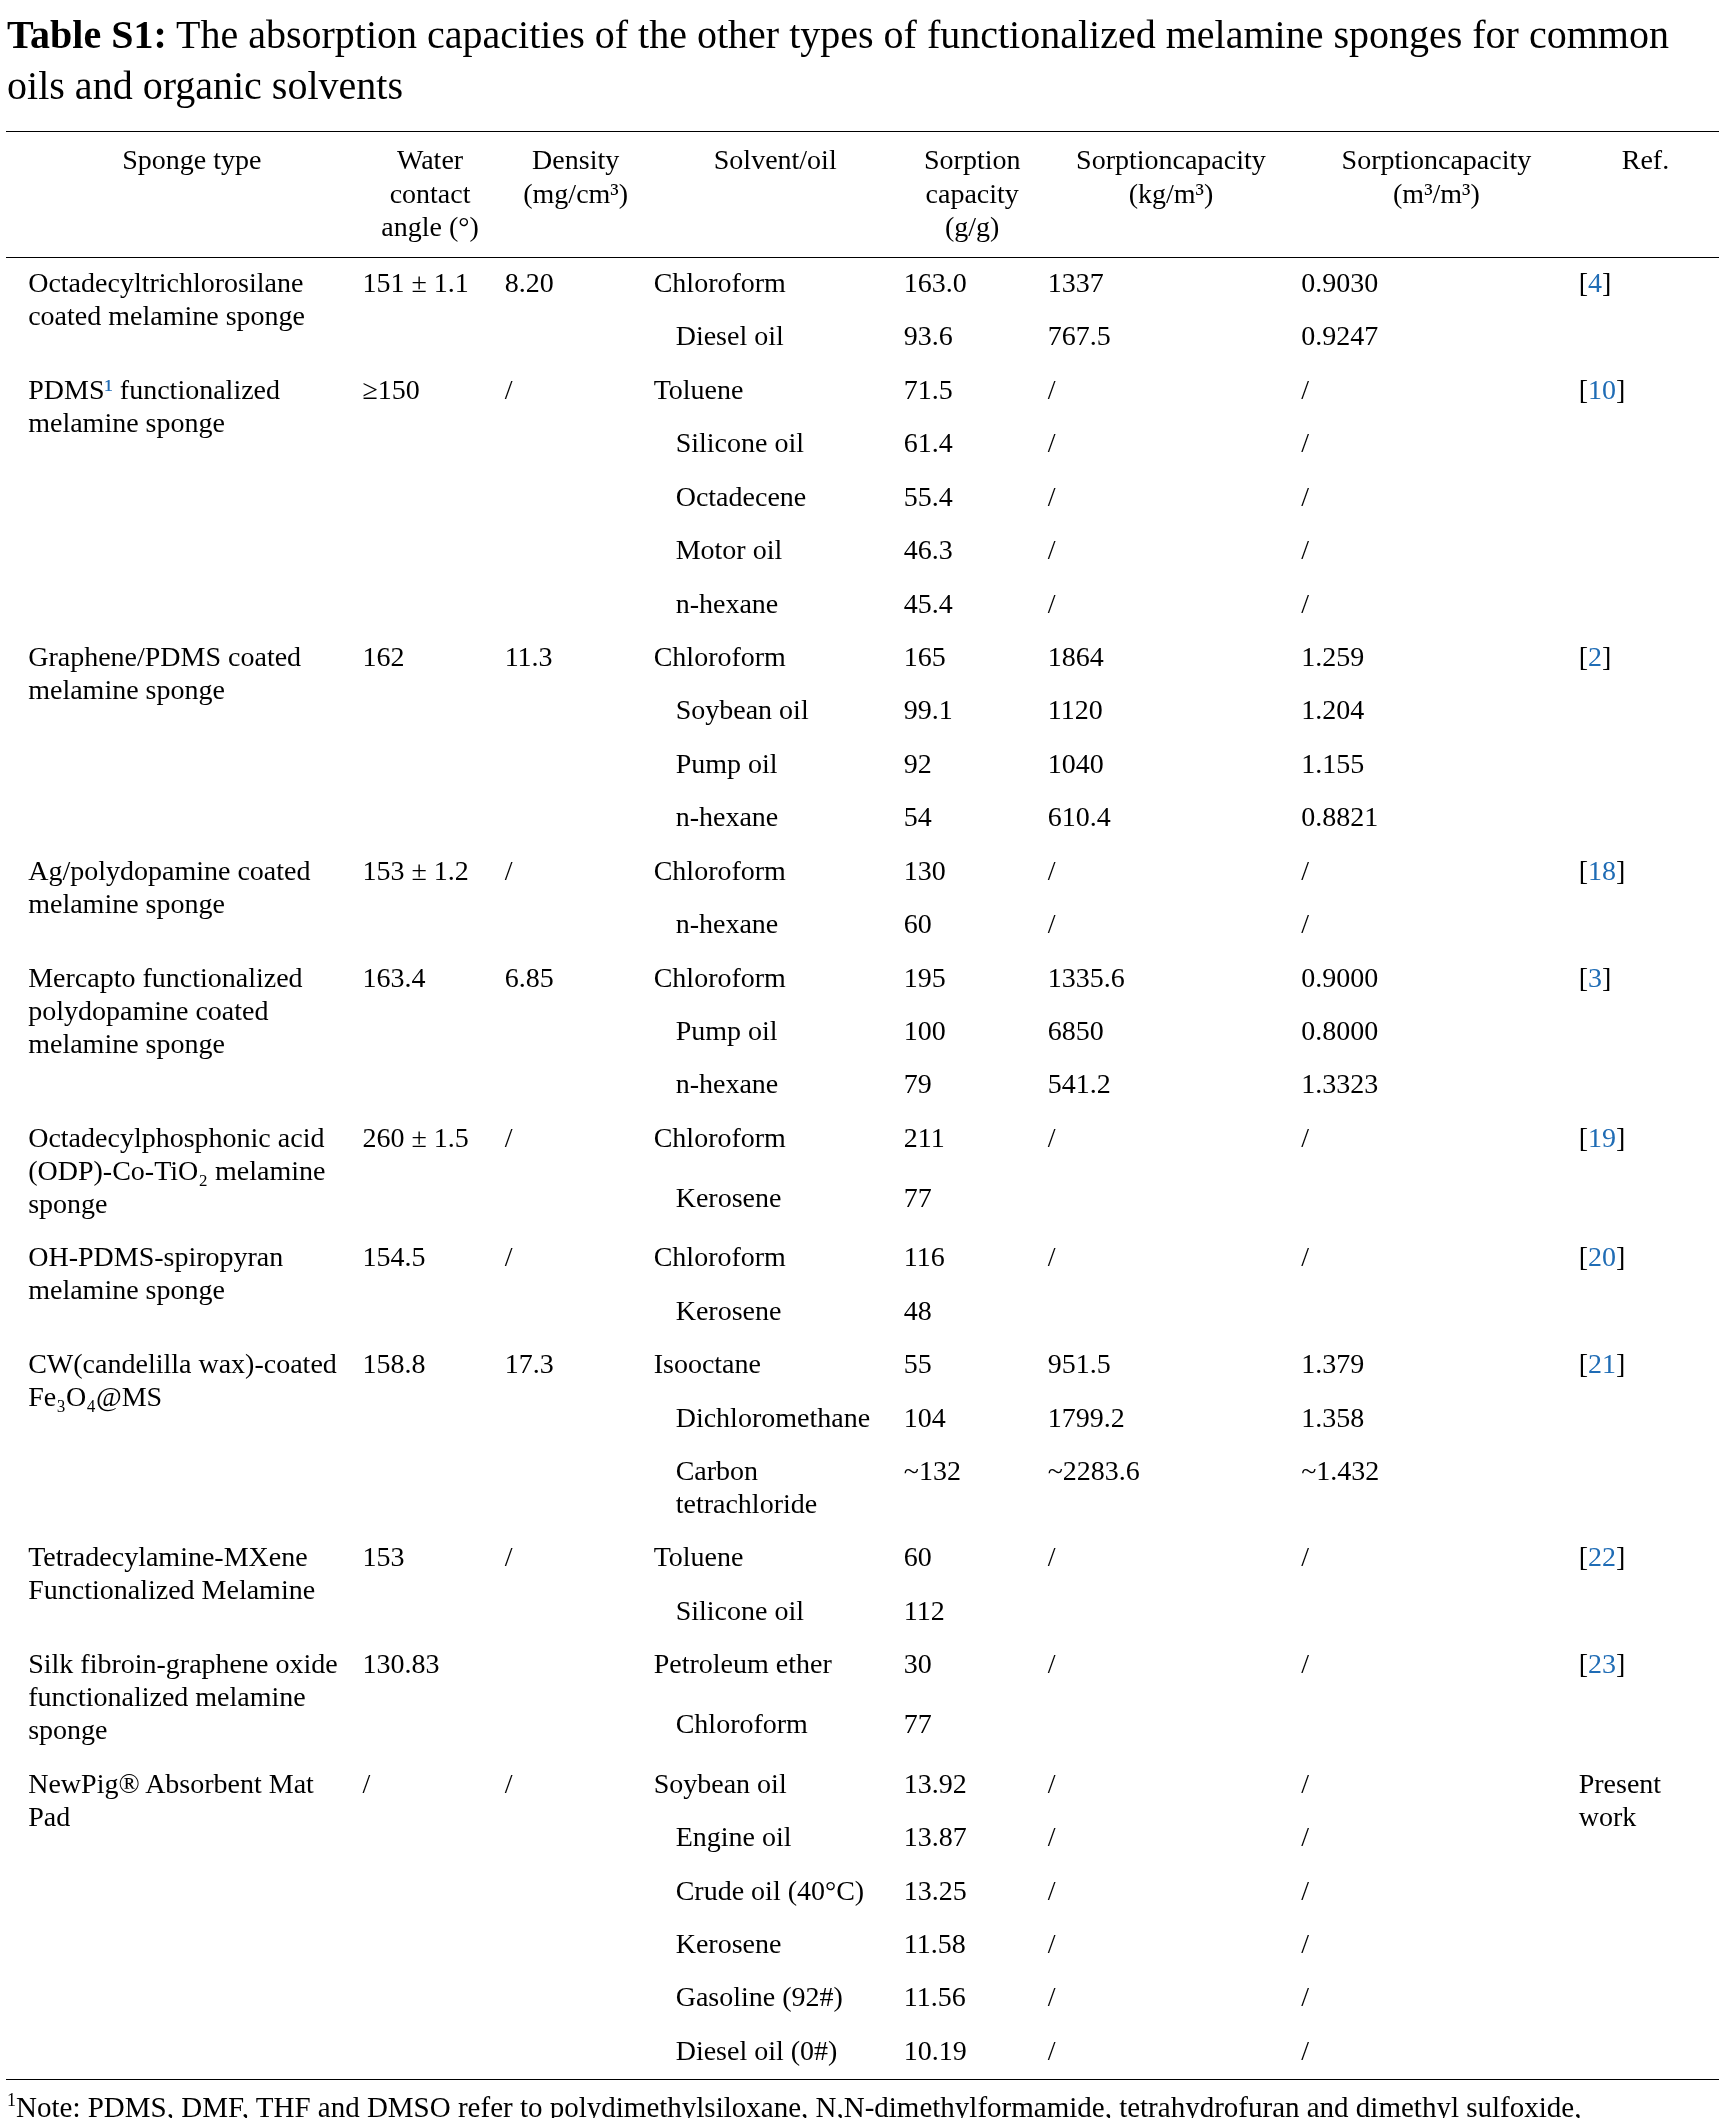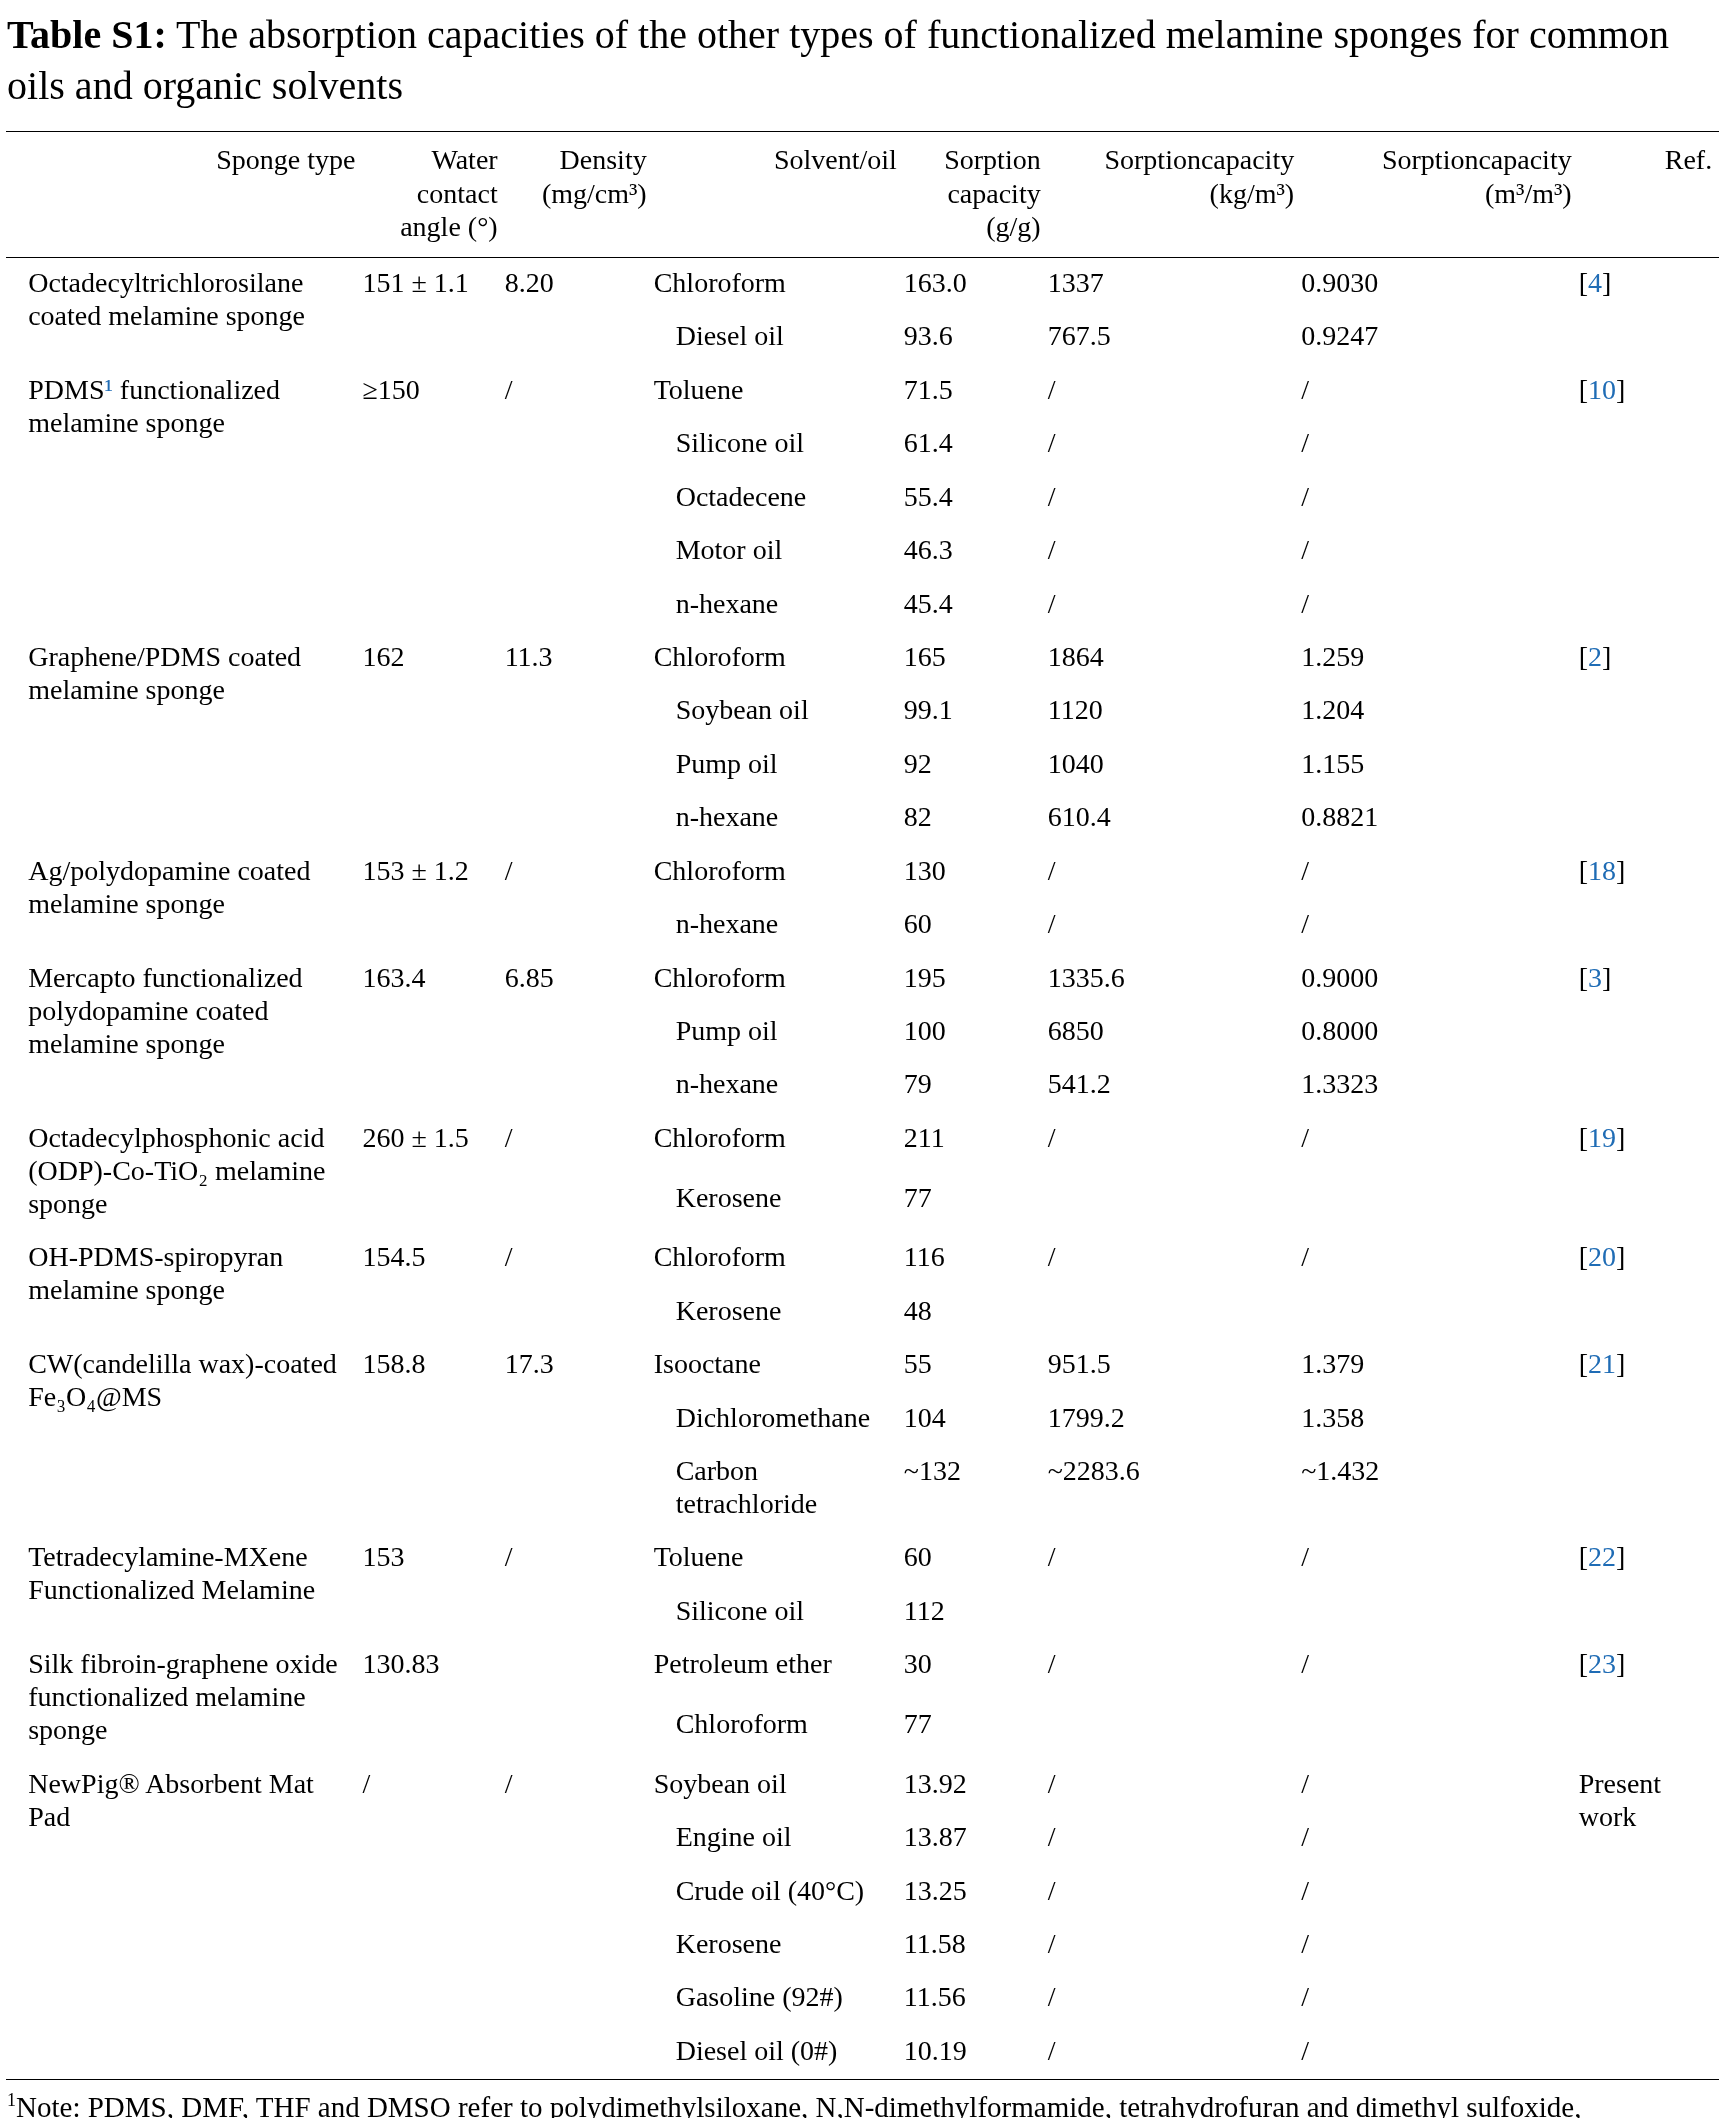--- a/index.html
+++ b/index.html
@@ -21,21 +21,21 @@
 
   table.data {
     width: 100%;
     border-collapse: collapse;
     table-layout: fixed;
     border-top: 1.8px solid #000;
     border-bottom: 1.8px solid #000;
   }
   th {
     font-weight: normal;
-    text-align: right;
+    text-align: center;
     vertical-align: top;
     font-size: 28px;
     line-height: 1.2;
     padding: 11.5px 7px 13.2px 0;
     border-bottom: 1.3px solid #000;
   }
   td {
     vertical-align: top;
     text-align: left;
     font-size: 28px;
@@ -155,21 +155,21 @@
           <td>1.204</td>
         </tr>
         <tr>
           <td>Pump oil</td>
           <td>92</td>
           <td>1040</td>
           <td>1.155</td>
         </tr>
         <tr>
           <td>n-hexane</td>
-          <td>82</td>
+          <td>54</td>
           <td>610.4</td>
           <td>0.8821</td>
         </tr>
         <tr>
           <td rowspan="2">Ag/polydopamine coated melamine sponge</td>
           <td rowspan="2">153 ± 1.2</td>
           <td rowspan="2">/</td>
           <td>Chloroform</td>
           <td>130</td>
           <td>/</td>

